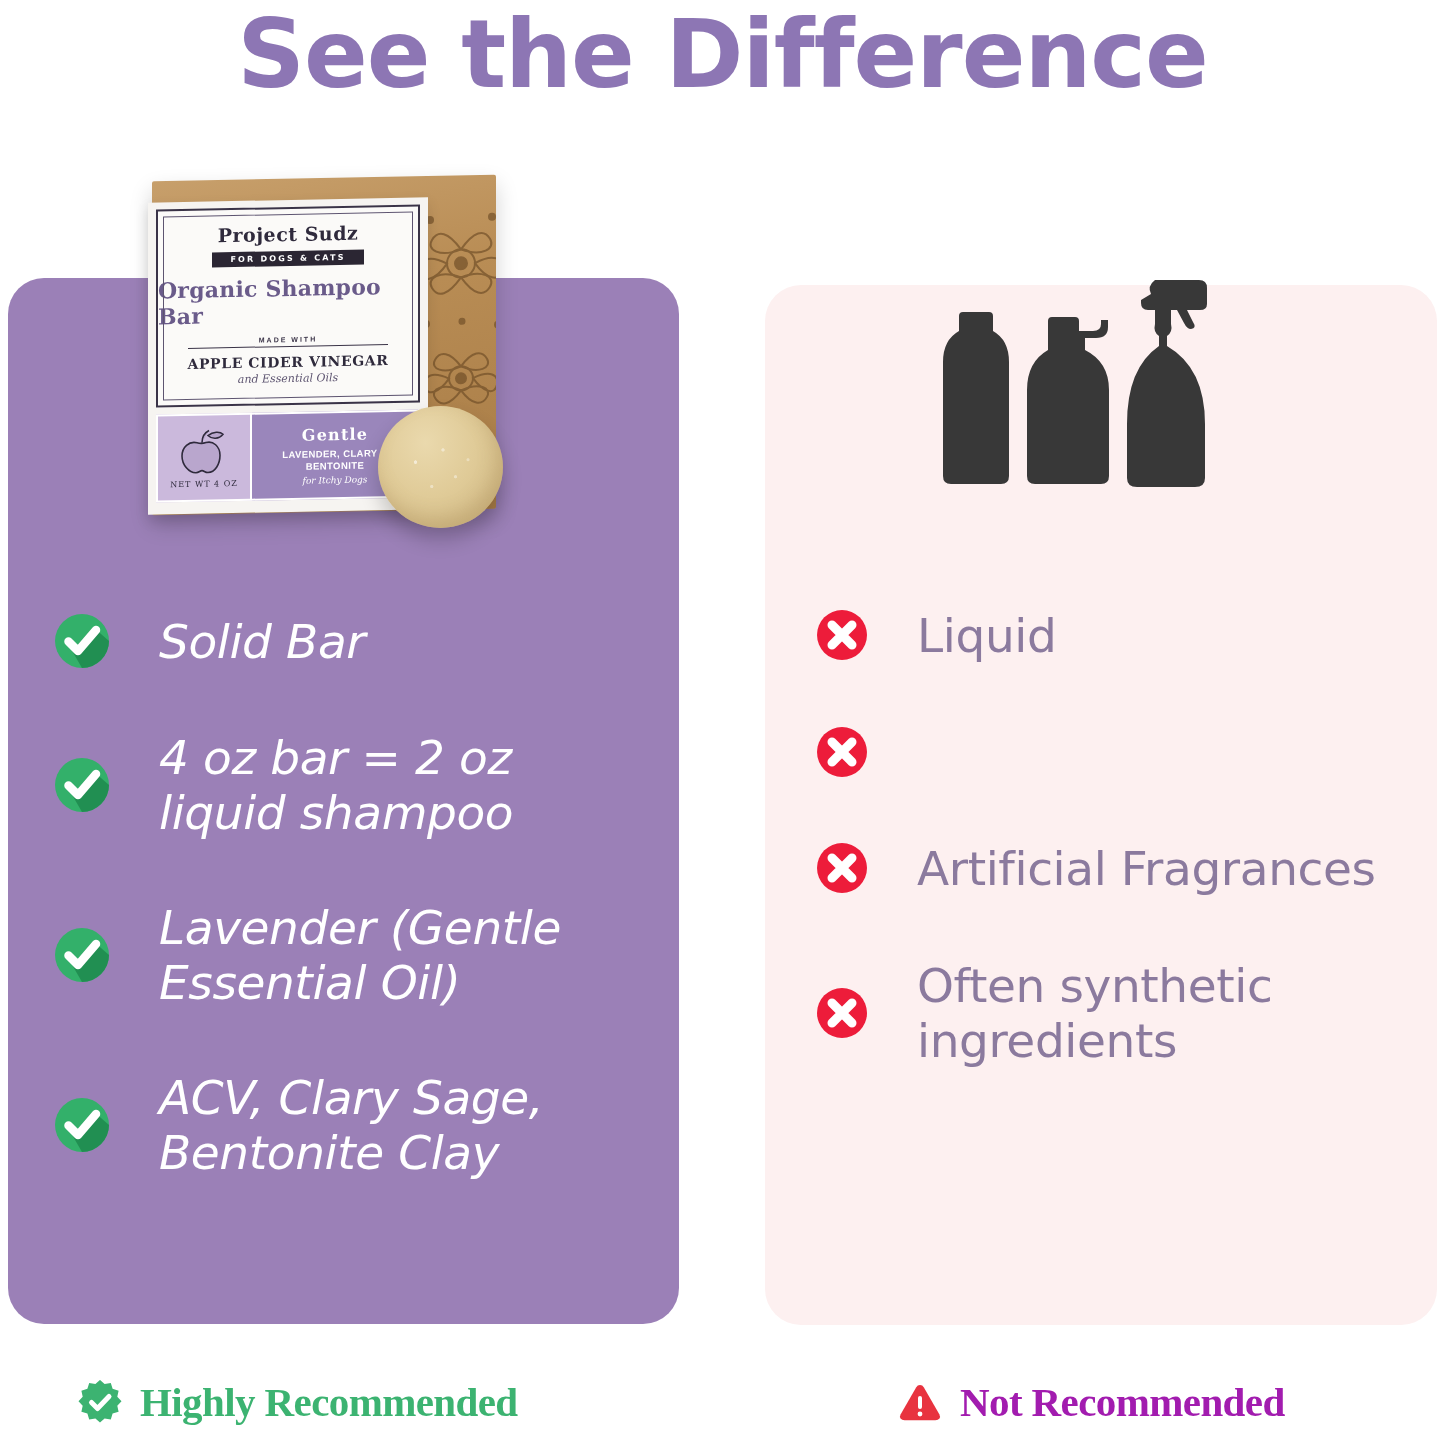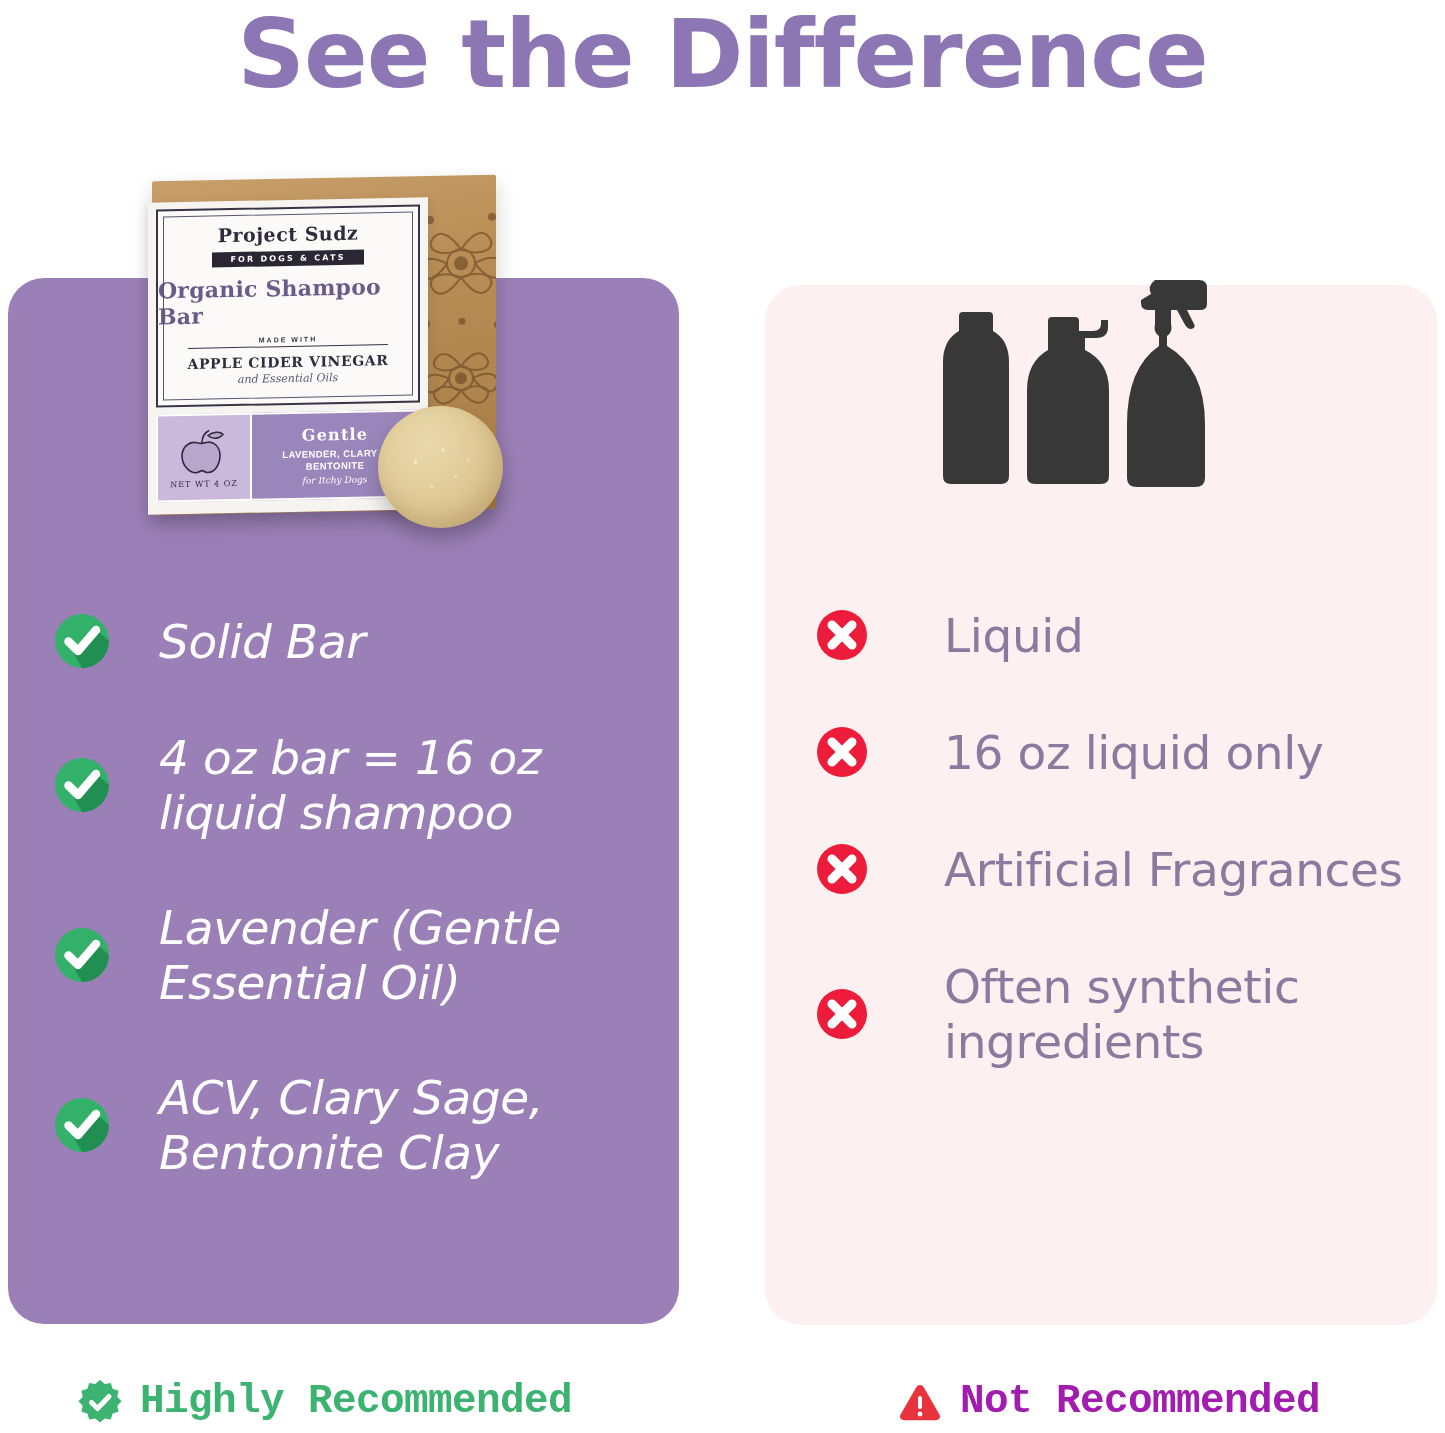--- a/index.html
+++ b/index.html
@@ -111,31 +111,30 @@
   .x-icon svg { display: block; width: 54px; height: 54px; }
 
   .row-text-right {
     color: #8b7a9e;
     font-size: 47px;
     line-height: 1.17;
     font-family: "DejaVu Sans", sans-serif;
     font-weight: 400;
     letter-spacing: -0.4px;
     white-space: pre-line;
-    margin-left: 27px;
   }
 
   
   .footer {
     position: absolute;
     display: flex;
-    align-items: flex-end;
+    align-items: center;
     font-size: 41px;
     font-weight: 700;
-    font-family: Liberation Mono, monospace;
+    font-family: Liberation Serif, serif;
     letter-spacing: -0.6px;
   }
   .footer-left  { left: 78px;  top: 1378px; color: #3cb371; }
   .footer-right { left: 898px; top: 1378px; color: #a21caf; }
   .footer-icon { flex: 0 0 auto; width: 44px; height: 44px; margin-right: 18px; }
   .footer-icon svg { display: block; width: 44px; height: 44px; }
 
   
   .product {
     position: absolute;
@@ -444,21 +443,21 @@
     </div>
 
     <div class="row">
       <span class="check-icon">
         <svg viewBox="0 0 58 58">
           <circle cx="29" cy="29" r="27" fill="#33b06a"></circle>
           <path d="M29 56 A27 27 0 0 0 56 29 L40 15 L22 36 L14 30 Z" fill="#1f8a4d" opacity="0.85"></path>
           <path d="M15.5 29.5 L25 39 L43 18" fill="none" stroke="#ffffff" stroke-width="8.5" stroke-linecap="round" stroke-linejoin="round"></path>
         </svg>
       </span>
-      <span class="row-text-left">4 oz bar = 16 oz
+      <span class="row-text-left">4 oz bar = 2 oz
 liquid shampoo</span>
     </div>
 
     <div class="row">
       <span class="check-icon">
         <svg viewBox="0 0 58 58">
           <circle cx="29" cy="29" r="27" fill="#33b06a"></circle>
           <path d="M29 56 A27 27 0 0 0 56 29 L40 15 L22 36 L14 30 Z" fill="#1f8a4d" opacity="0.85"></path>
           <path d="M15.5 29.5 L25 39 L43 18" fill="none" stroke="#ffffff" stroke-width="8.5" stroke-linecap="round" stroke-linejoin="round"></path>
         </svg>
@@ -493,21 +492,20 @@
       <span class="row-text-right">Liquid</span>
     </div>
 
     <div class="row-r">
       <span class="x-icon">
         <svg viewBox="0 0 54 54">
           <circle cx="27" cy="27" r="25" fill="#ed1c3a"></circle>
           <path d="M17 17 L37 37 M37 17 L17 37" stroke="#ffffff" stroke-width="9" stroke-linecap="round"></path>
         </svg>
       </span>
-      <span class="row-text-right">16 oz liquid only</span>
     </div>
 
     <div class="row-r">
       <span class="x-icon">
         <svg viewBox="0 0 54 54">
           <circle cx="27" cy="27" r="25" fill="#ed1c3a"></circle>
           <path d="M17 17 L37 37 M37 17 L17 37" stroke="#ffffff" stroke-width="9" stroke-linecap="round"></path>
         </svg>
       </span>
       <span class="row-text-right">Artificial Fragrances</span>

